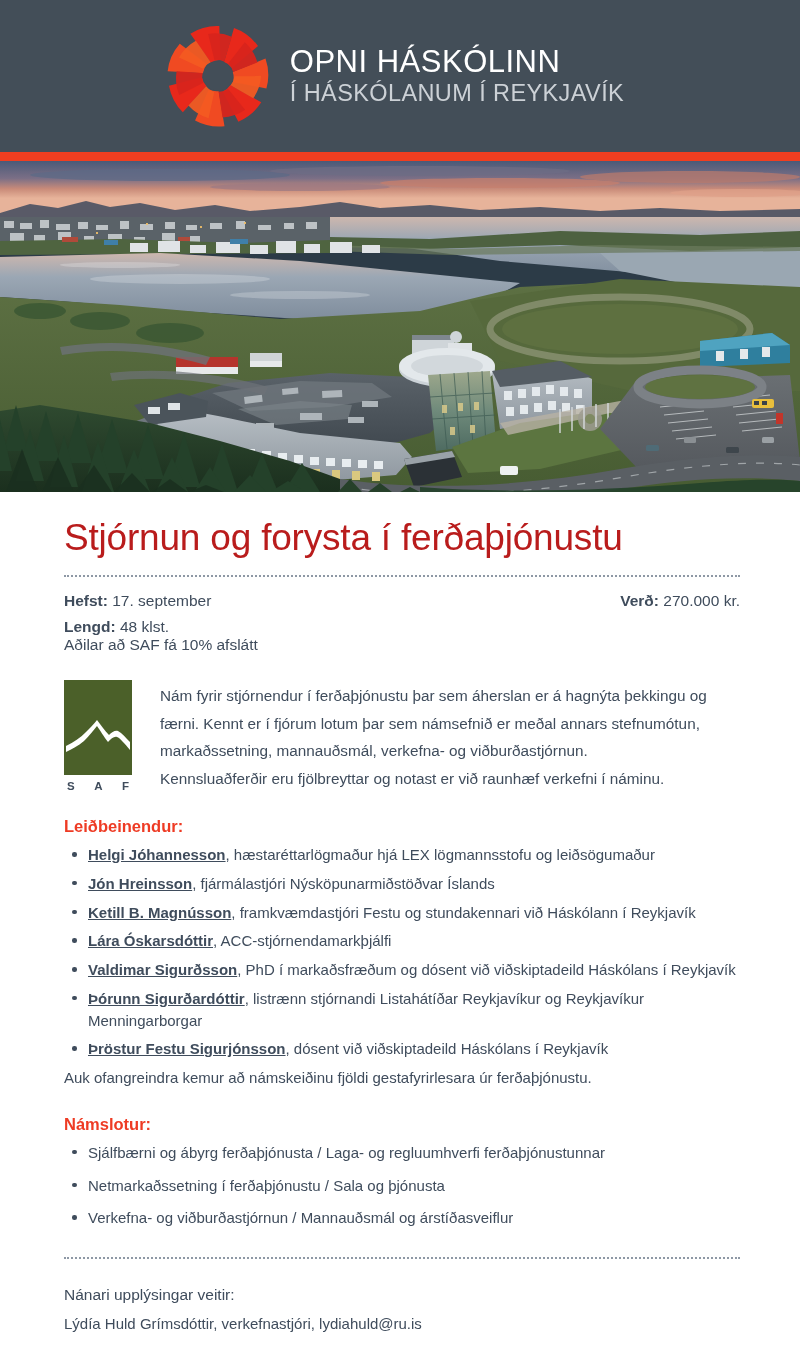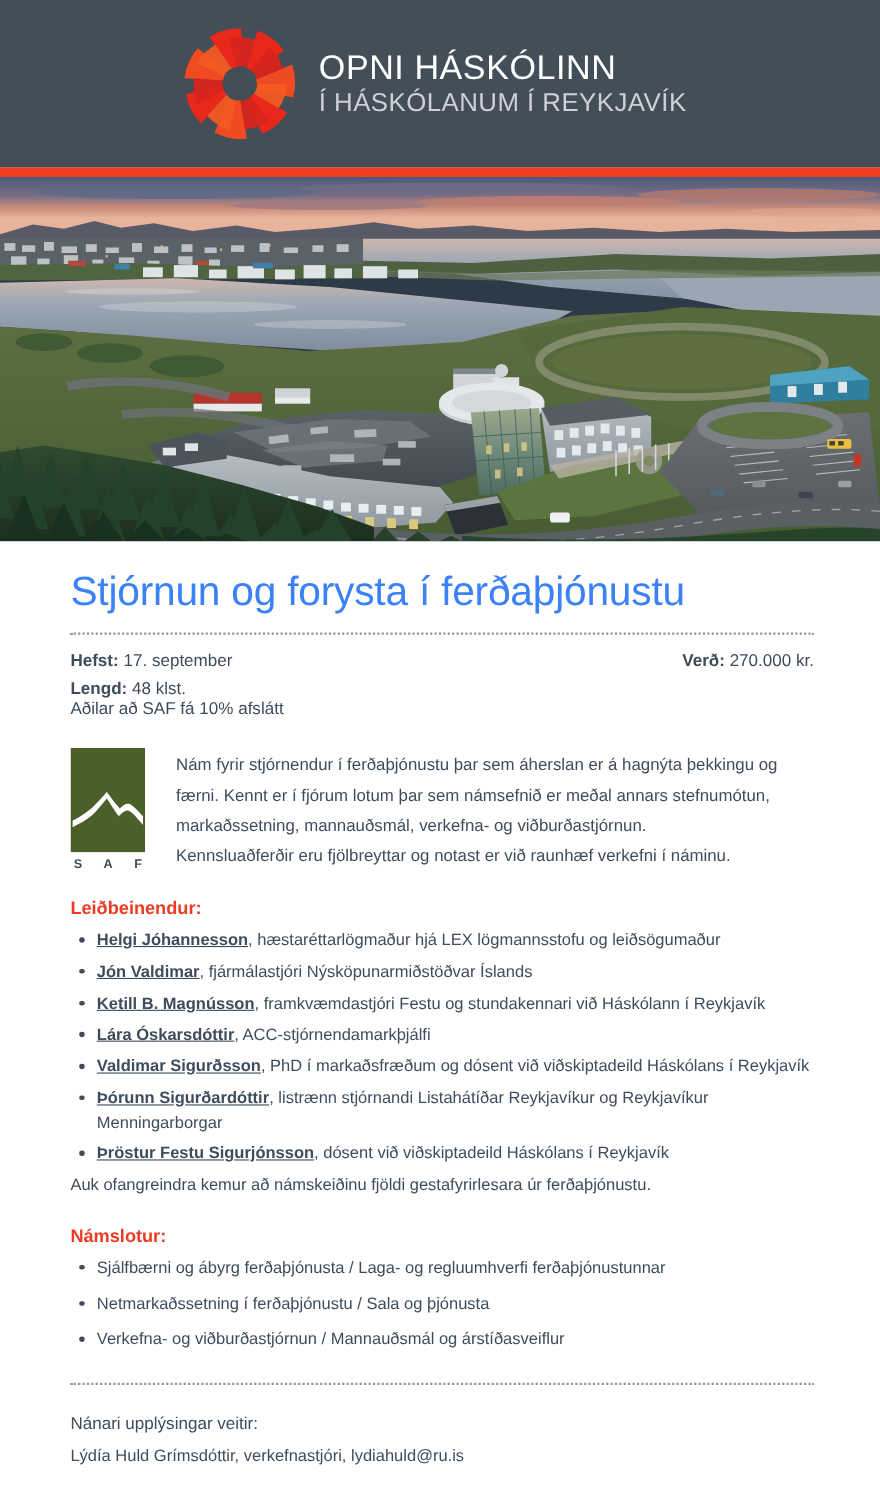--- a/index.html
+++ b/index.html
@@ -81,21 +81,21 @@
 
   
   .content {
     padding: 0 60px 0 64px;
     box-sizing: border-box;
   }
 
   .course-title {
     font-size: 37px;
     font-weight: 400;
-    color: #3b82f6;
+    color: #b91c1c;
     letter-spacing: -0.2px;
     margin: 26px 0 0 0;
     line-height: 1.1;
   }
 
   .dotted-rule {
     height: 1px;
     margin: 16px 0 0 0;
     border-top: 2px dotted #7b8796;
     width: 676px;
@@ -678,21 +678,21 @@
 
       <div class="desc-text">
         <p>Nám fyrir stjórnendur í ferðaþjónustu þar sem áherslan er á hagnýta þekkingu og færni. Kennt er í  fjórum lotum þar sem námsefnið er meðal annars stefnumótun, markaðssetning, mannauðsmál, verkefna- og viðburðastjórnun.</p>
         <p>Kennsluaðferðir eru fjölbreyttar og notast er við raunhæf verkefni í náminu.</p>
       </div>
     </div>
 
     <div class="section-head">Leiðbeinendur:</div>
     <ul class="bul" id="instructor-list">
         <li><b>Helgi Jóhannesson</b><span>, hæstaréttarlögmaður hjá LEX lögmannsstofu og leiðsögumaður</span></li>
-        <li><b>Jón Valdimar</b><span>, fjármálastjóri Nýsköpunarmiðstöðvar Íslands</span></li>
+        <li><b>Jón Hreinsson</b><span>, fjármálastjóri Nýsköpunarmiðstöðvar Íslands</span></li>
         <li><b>Ketill B. Magnússon</b><span>, framkvæmdastjóri Festu og stundakennari við Háskólann í Reykjavík</span></li>
         <li><b>Lára Óskarsdóttir</b><span>, ACC-stjórnendamarkþjálfi</span></li>
         <li><b>Valdimar Sigurðsson</b><span>, PhD í markaðsfræðum og dósent við viðskiptadeild Háskólans í Reykjavík</span></li>
         <li><b>Þórunn Sigurðardóttir</b><span>, listrænn stjórnandi Listahátíðar Reykjavíkur og Reykjavíkur Menningarborgar</span></li>
         <li><b>Þröstur Festu Sigurjónsson</b><span>, dósent við viðskiptadeild Háskólans í Reykjavík</span></li>
       </ul>
     <p class="note-line">Auk ofangreindra kemur að námskeiðinu fjöldi gestafyrirlesara úr ferðaþjónustu.</p>
 
     <div class="section-head namslotur">Námslotur:</div>
     <ul class="bul modules" id="module-list">

